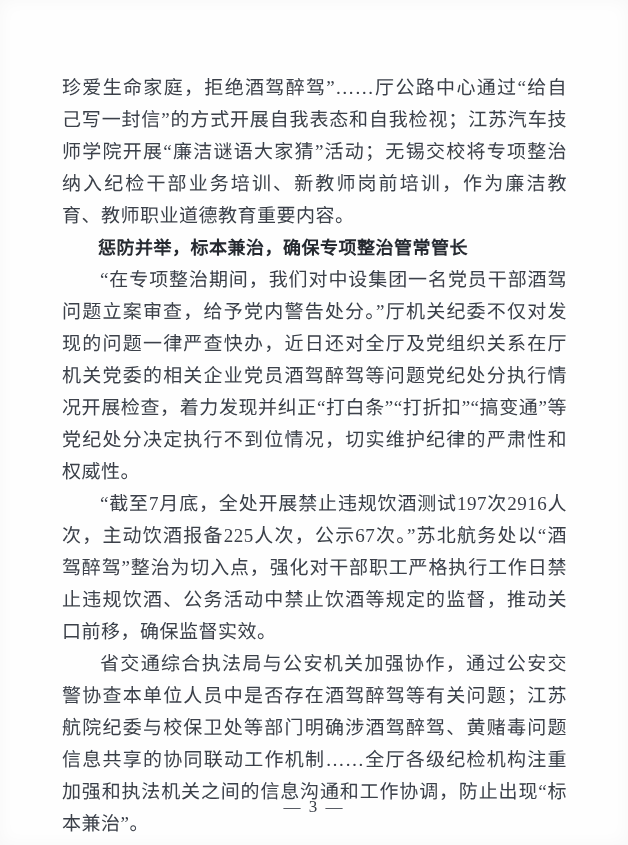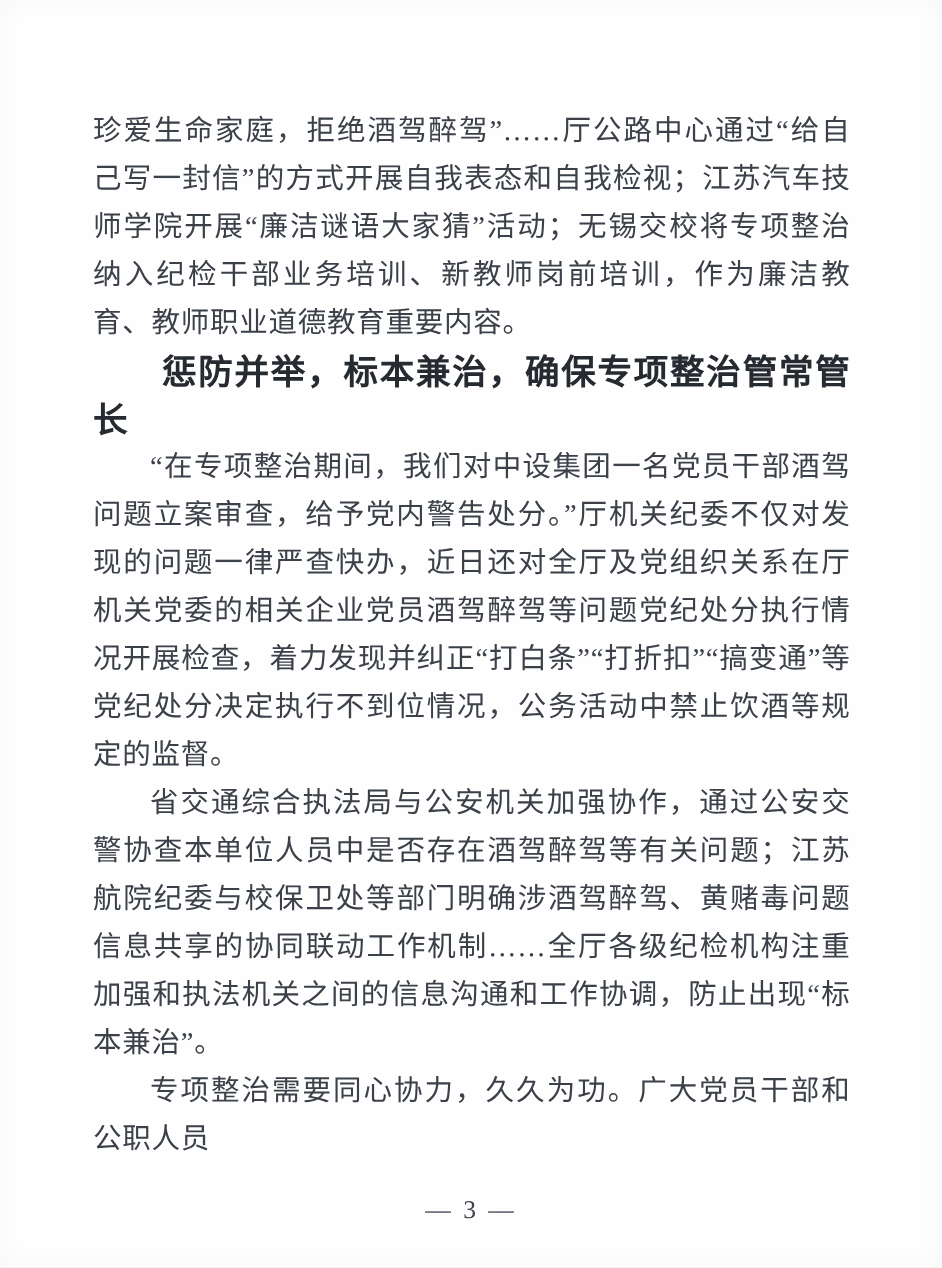--- a/index.html
+++ b/index.html
@@ -31,21 +31,21 @@
   .para {
     margin: 0;
     text-indent: 2em;
   }
   .para.no-indent {
     text-indent: 0;
   }
   .heading {
     margin: 0;
     font-family: "Liberation Sans", "DejaVu Sans", sans-serif;
-    font-size: 23px;
+    font-size: 18px;
     line-height: 32px;
     font-weight: bold;
     color: #262a31;
     text-indent: 2em;
     letter-spacing: 0.5px;
   }
   .footer {
     position: absolute;
     left: 0;
     right: 0;
@@ -57,18 +57,19 @@
     letter-spacing: 2px;
   }
 </style>
 </head>
 <body>
 
 <div class="page">
   <div class="content">
     <p class="para no-indent">珍爱生命家庭，拒绝酒驾醉驾”……厅公路中心通过“给自己写一封信”的方式开展自我表态和自我检视；江苏汽车技师学院开展“廉洁谜语大家猜”活动；无锡交校将专项整治纳入纪检干部业务培训、新教师岗前培训，作为廉洁教育、教师职业道德教育重要内容。</p>
     <h2 class="heading">惩防并举，标本兼治，确保专项整治管常管长</h2>
-    <p class="para">“在专项整治期间，我们对中设集团一名党员干部酒驾问题立案审查，给予党内警告处分。”厅机关纪委不仅对发现的问题一律严查快办，近日还对全厅及党组织关系在厅机关党委的相关企业党员酒驾醉驾等问题党纪处分执行情况开展检查，着力发现并纠正“打白条”“打折扣”“搞变通”等党纪处分决定执行不到位情况，公务活动中禁止饮酒等规定的监督。</p>
+    <p class="para">“在专项整治期间，我们对中设集团一名党员干部酒驾问题立案审查，给予党内警告处分。”厅机关纪委不仅对发现的问题一律严查快办，近日还对全厅及党组织关系在厅机关党委的相关企业党员酒驾醉驾等问题党纪处分执行情况开展检查，着力发现并纠正“打白条”“打折扣”“搞变通”等党纪处分决定执行不到位情况，切实维护纪律的严肃性和权威性。</p>
+    <p class="para">“截至7月底，全处开展禁止违规饮酒测试197次2916人次，主动饮酒报备225人次，公示67次。”苏北航务处以“酒驾醉驾”整治为切入点，强化对干部职工严格执行工作日禁止违规饮酒、公务活动中禁止饮酒等规定的监督，推动关口前移，确保监督实效。</p>
     <p class="para">省交通综合执法局与公安机关加强协作，通过公安交警协查本单位人员中是否存在酒驾醉驾等有关问题；江苏航院纪委与校保卫处等部门明确涉酒驾醉驾、黄赌毒问题信息共享的协同联动工作机制……全厅各级纪检机构注重加强和执法机关之间的信息沟通和工作协调，防止出现“标本兼治”。</p>
     <p class="para">专项整治需要同心协力，久久为功。广大党员干部和公职人员</p>
   </div>
   <div class="footer">— 3 —</div>
 </div>
 
 </body></html>

